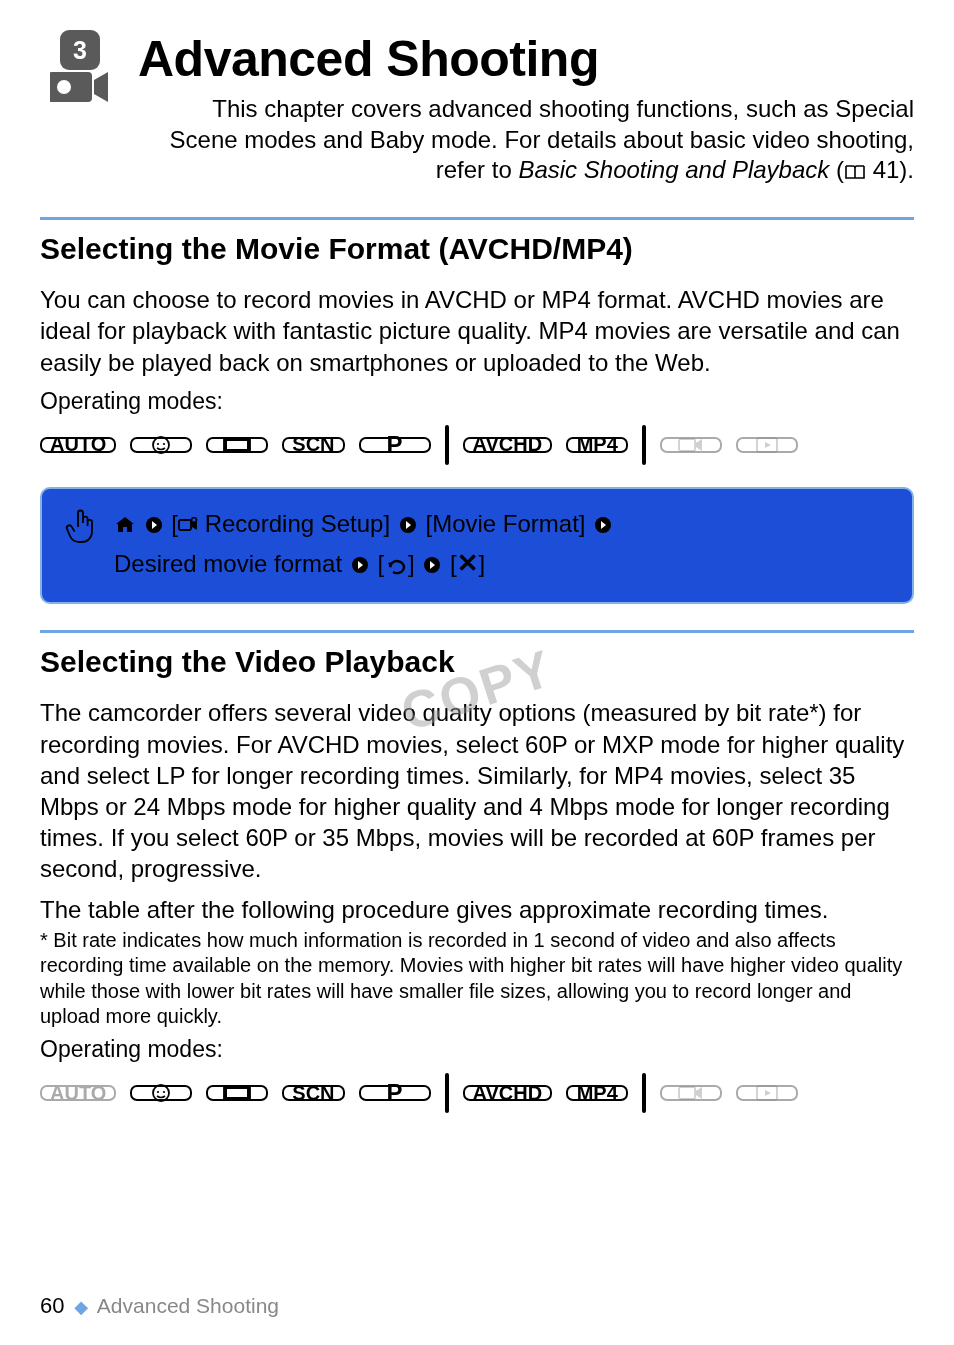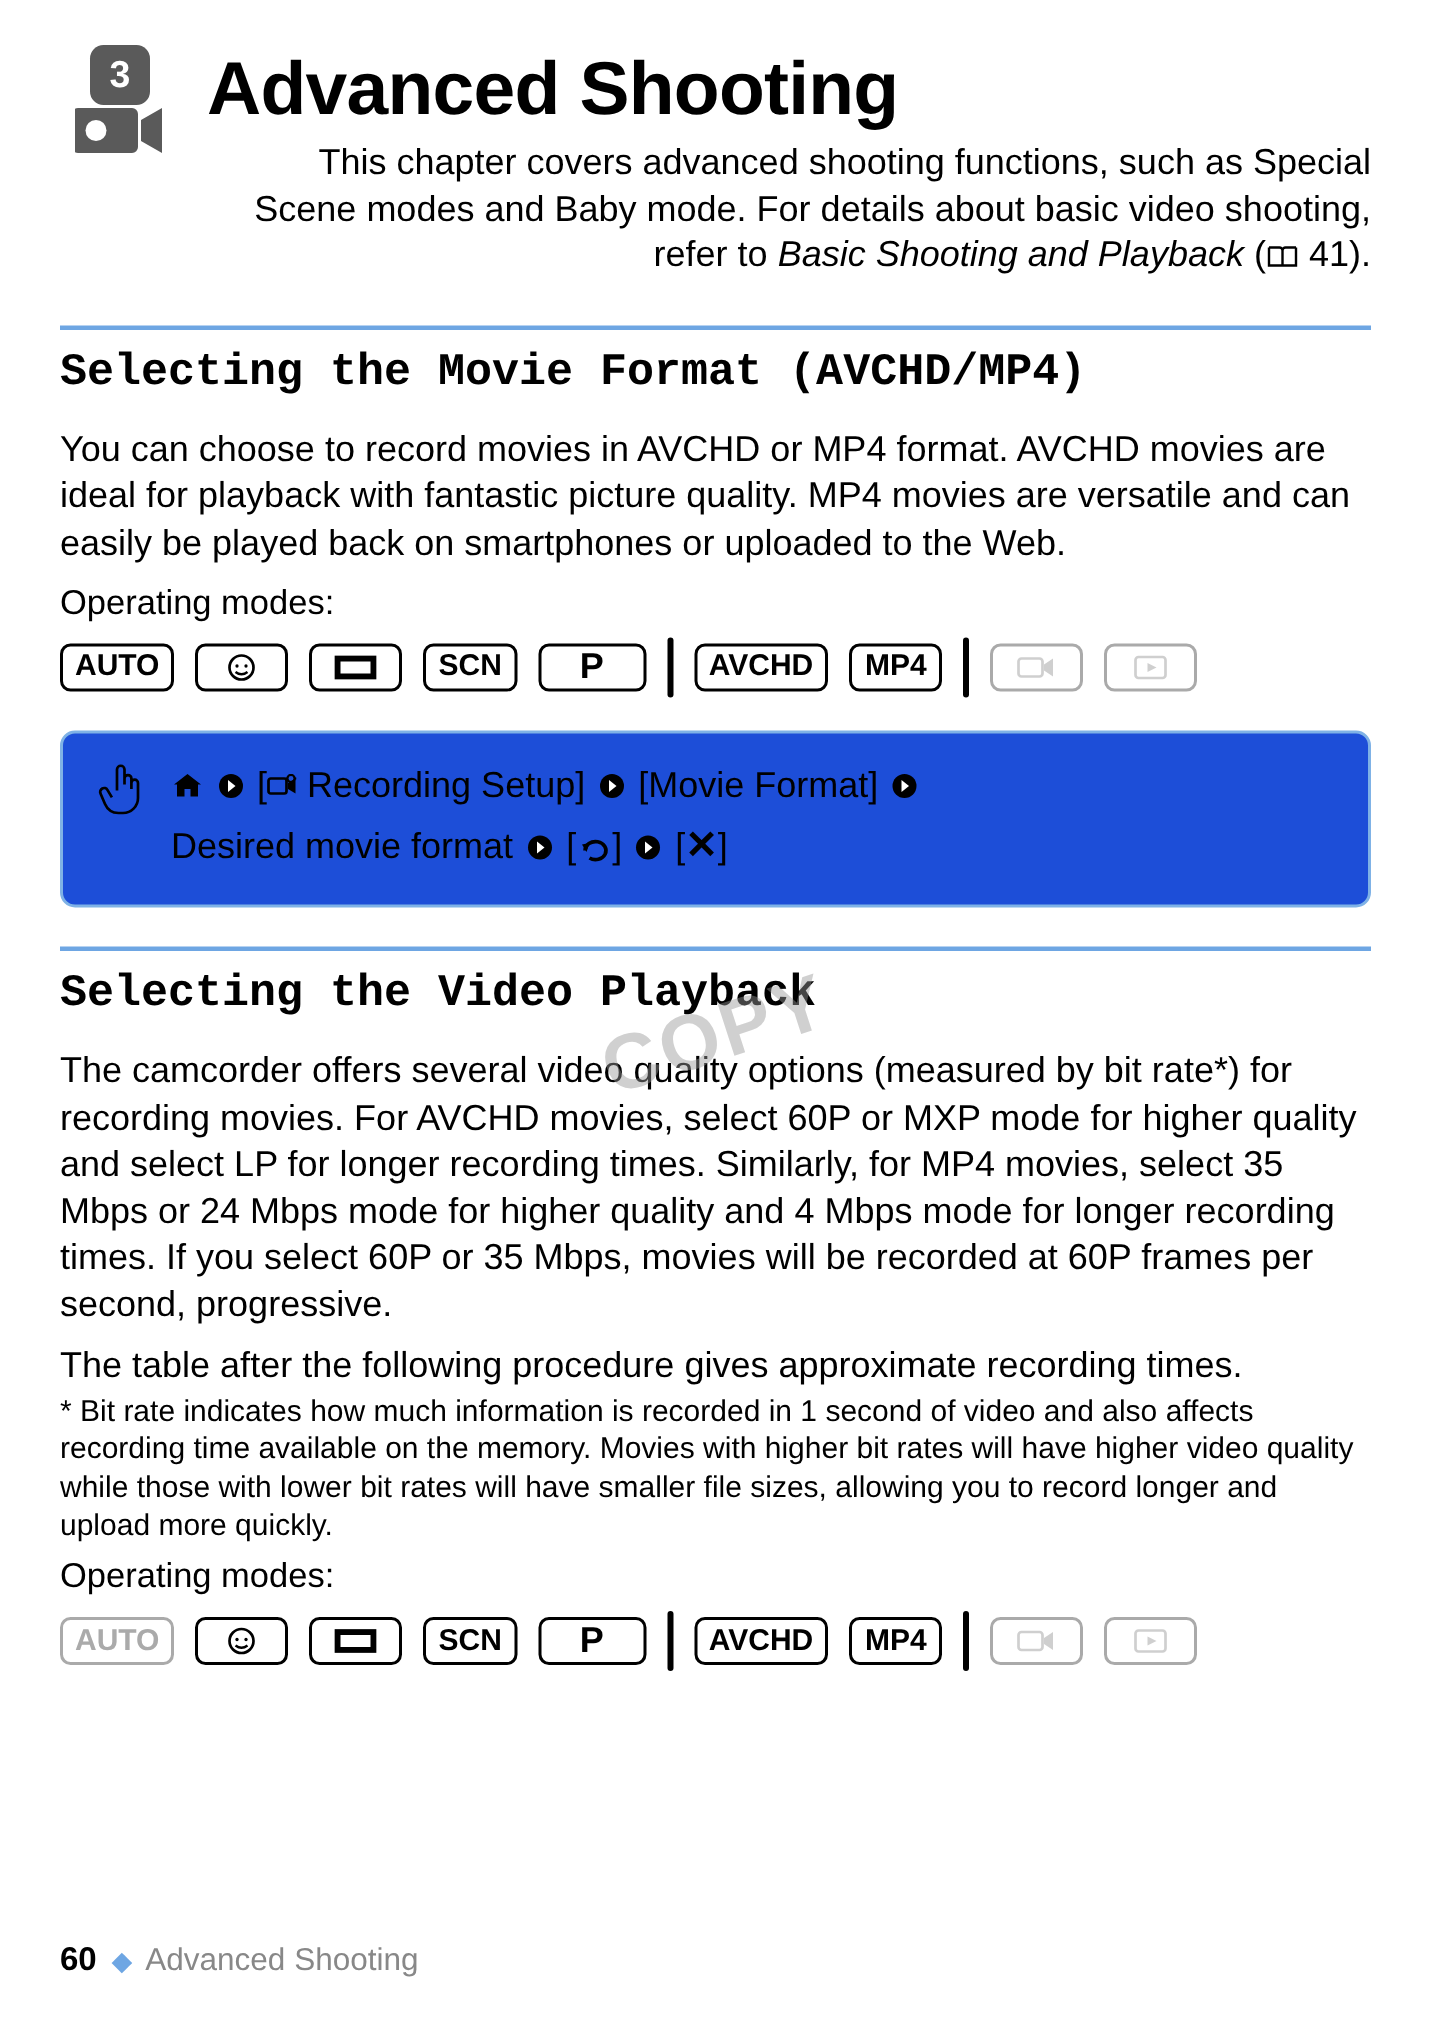--- a/index.html
+++ b/index.html
@@ -9,38 +9,38 @@
   .chapter-block { width: 80px; flex-shrink: 0; display: flex; flex-direction: column; align-items: center; }
   .chapter-num-box { width: 40px; height: 40px; border-radius: 9px; background: #5a5a5a; color: #fff; display: flex; align-items: center; justify-content: center; font-size: 25px; font-weight: bold; margin-bottom: -6px; z-index: 2; position: relative; }
   .chapter-cam { width: 60px; height: 46px; position: relative; }
   .chapter-cam svg { width: 100%; height: 100%; }
   .header-text { flex: 1; }
   .chapter-title { font-size: 50px; font-weight: 600; font-family: "Arial Narrow", Arial, sans-serif; letter-spacing: -0.5px; margin-bottom: 6px; }
   .chapter-intro { font-size: 24px; line-height: 1.28; text-align: right; }
   .italic { font-style: italic; }
   .page-ref-icon { display: inline-block; vertical-align: -3px; }
   .section-rule { border: none; border-top: 3px solid #6ea6e3; margin-top: 12px; margin-bottom: 2px; }
-  .section-title { font-size: 30px; font-family: Liberation Mono, monospace; font-weight: 600; margin: 12px 0 18px 0; }
+  .section-title { font-size: 30px; font-family: Liberation Sans, sans-serif; font-weight: 600; margin: 12px 0 18px 0; }
   .body-text { font-size: 24px; line-height: 1.3; margin-bottom: 10px; }
   .modes-label { font-size: 23px; margin: 4px 0 10px 0; }
   .mode-row { display: flex; align-items: center; gap: 14px; margin-bottom: 22px; }
-  .mode-badge { border: 2.3px solid #000; border-radius: 7px; height: 32px; min-width: 62px; padding: 0 8px; display: flex; align-items: center; justify-content: center; font-family: "Arial Narrow", Arial, sans-serif; font-weight: bold; font-size: 20px; background: #fff; }
+  .mode-badge { border: 2.3px solid #000; border-radius: 7px; height: 16px; min-width: 62px; padding: 0 8px; display: flex; align-items: center; justify-content: center; font-family: "Arial Narrow", Arial, sans-serif; font-weight: bold; font-size: 20px; background: #fff; }
   .mode-badge.dimmed { border-color: #aaa; color: #aaa; }
   .mode-badge.dimmed svg { opacity: 0.4; }
   .mode-sep { width: 4px; height: 40px; background: #000; border-radius: 2px; }
   .inset-box { border: 2px solid #7fb2e6; border-radius: 10px; background: #1d4ed8; padding: 18px 22px; display: flex; align-items: flex-start; gap: 16px; margin: 22px 0 8px 0; position: relative; }
   .hand-icon { width: 34px; flex-shrink: 0; }
   .inset-content { font-size: 24px; line-height: 1.45; }
   .sep-caret { display: inline-block; vertical-align: -2px; margin: 0 2px; }
   .watermark { position: absolute; left: 50%; top: 660px; transform: translate(-50%, 0) rotate(-18deg); font-size: 52px; font-weight: bold; color: rgba(150,150,150,0.45); font-family: Arial, sans-serif; letter-spacing: 2px; pointer-events: none; }
   .footnote { font-size: 20px; line-height: 1.28; margin: 2px 0 6px 0; }
   .footnote-body { display: inline; }
   .footnote-mark { font-size: 20px; }
   .footer { position: absolute; bottom: 26px; left: 40px; font-size: 21px; }
-  .footer .pg { font-weight: bold; font-size: 22px; }
+  .footer .pg { font-weight: normal; font-size: 22px; }
   .footer .diamond { color: #6ea6e3; font-size: 18px; margin: 0 4px; }
   .footer .crumb { color: #888; }
   .inline-icon { display: inline-block; vertical-align: -3px; }
 </style>
 </head>
 <body>
 
 <div class="page">
 
   <div class="header-row">

